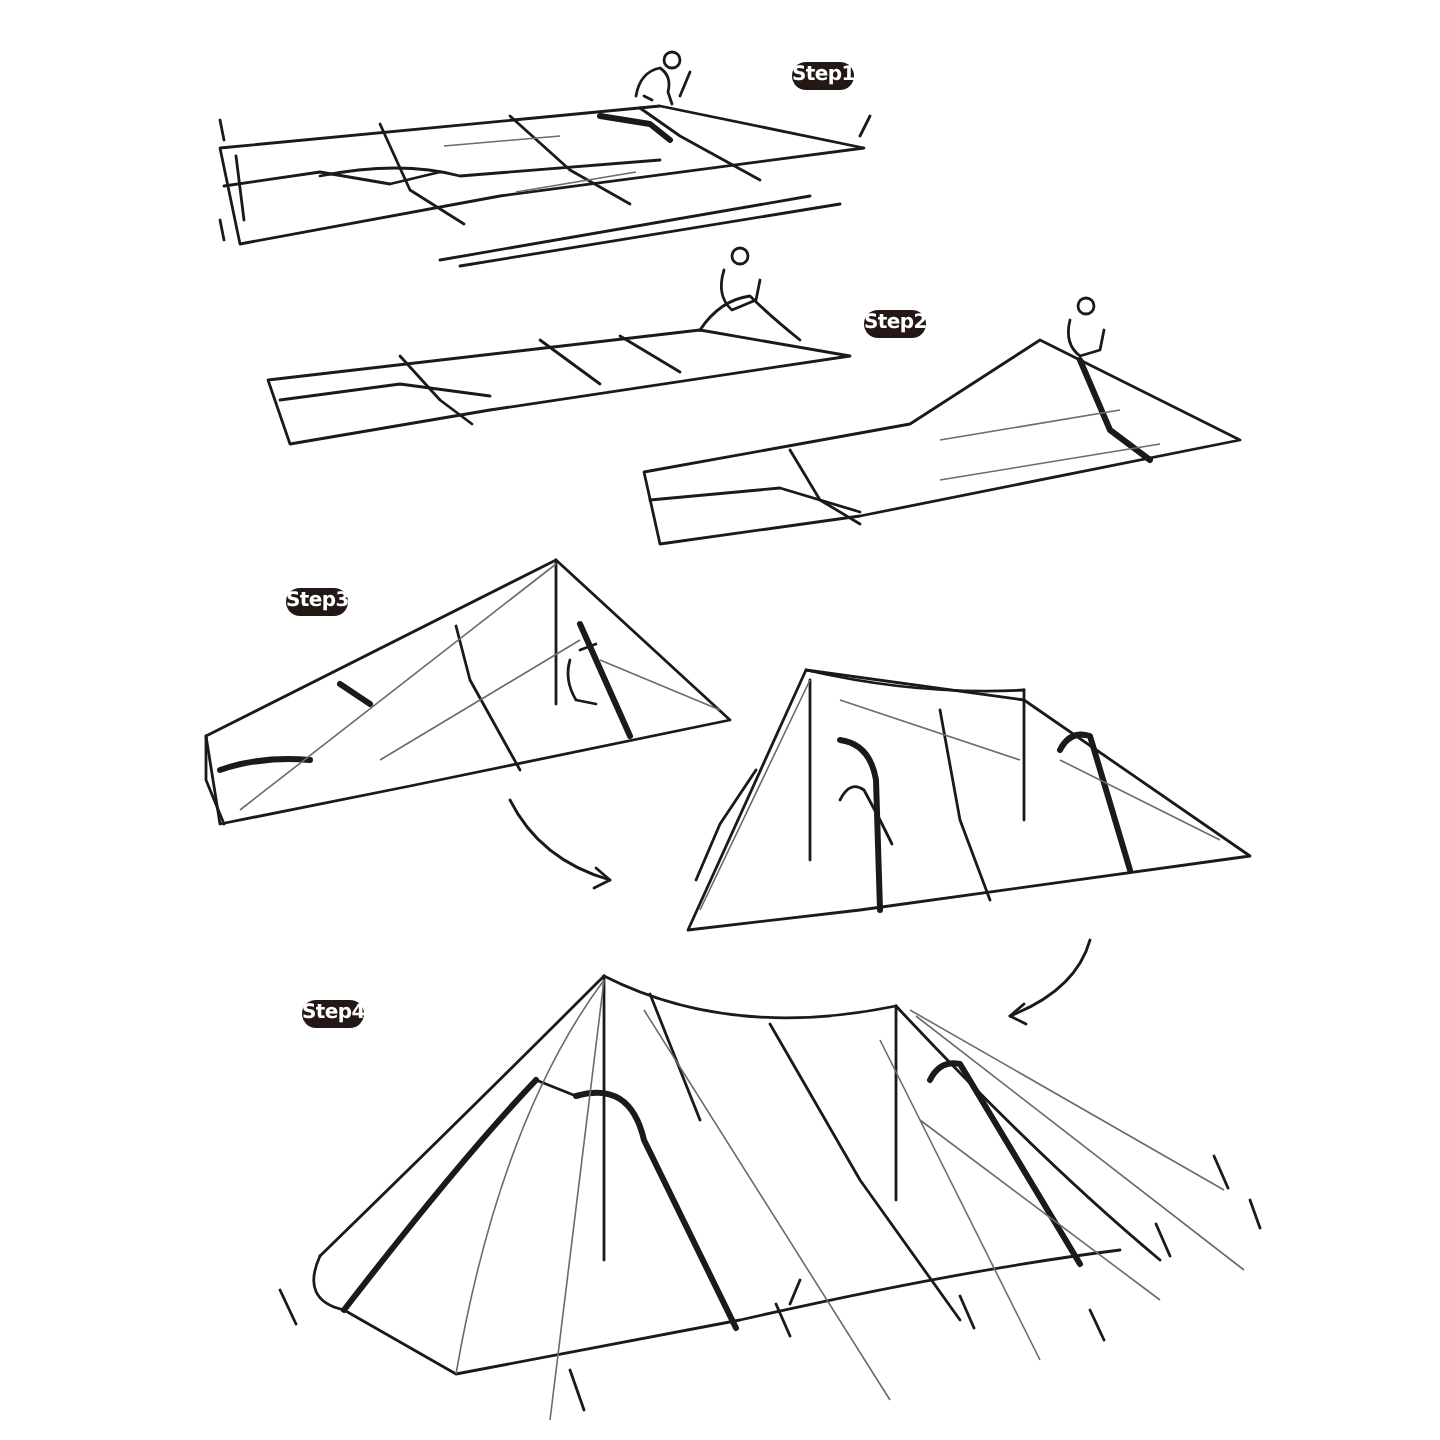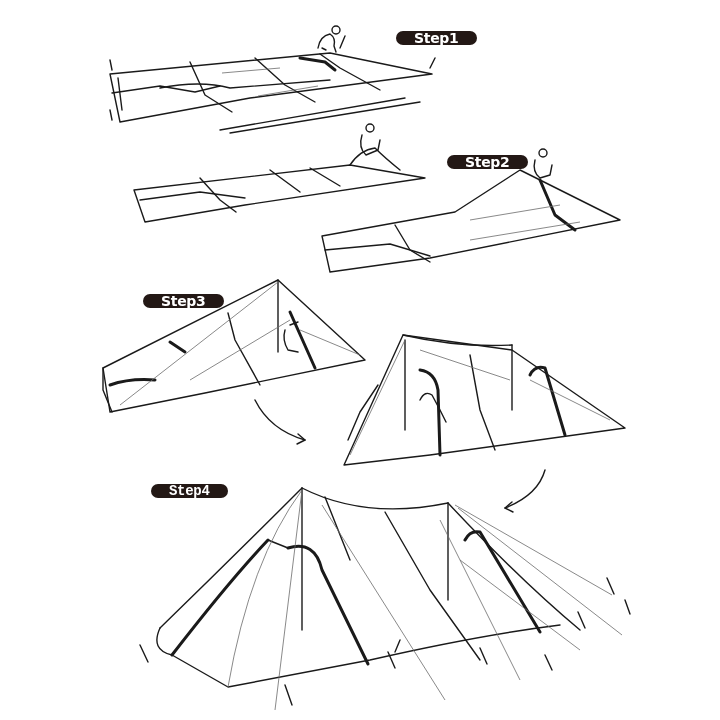--- a/index.html
+++ b/index.html
@@ -1,21 +1,21 @@
 <!DOCTYPE html>
 <html><head>
 <meta charset="utf-8">
 <style>
   html, body { margin: 0; padding: 0; background: #ffffff; }
   body { width: 720px; height: 720px; position: relative; overflow: hidden; font-family: "DejaVu Sans", sans-serif; }
   svg.art { position: absolute; left: 0; top: 0; width: 720px; height: 720px; }
   .badge {
     position: absolute; background: #231815; color: #ffffff;
-    font-family: "DejaVu Sans", sans-serif; font-weight: bold; font-size: 14px;
-    line-height: 14px; height: 14px; padding: 0 18px; border-radius: 8px;
+    font-family: "DejaVu Sans", sans-serif; font-weight: bold; font-size: 10px;
+    line-height: 14px; height: 14px; padding: 0 0; border-radius: 8px;
     letter-spacing: -0.3px;
   }
   .k { stroke: #1a1a1a; fill: none; stroke-linecap: round; stroke-linejoin: round; }
   .t { stroke-width: 1.4; }
   .th { stroke-width: 3; }
   .g { stroke: #6b6b6b; stroke-width: 0.8; fill: none; }
 </style>
 </head>
 <body>
 
@@ -103,15 +103,15 @@
     <path class="k t" d="M325 497 L350 560"></path>
     <path class="k t" d="M268 540 L288 548"></path>
     <path class="g" d="M302 490 L275 710 M322 505 L445 700 M455 505 L612 595 M458 508 L622 635"></path>
     <path class="g" d="M302 490 Q250 560 228 687 M440 520 L520 680 M460 560 L580 650"></path>
 
     <path class="k t" d="M140 645 L148 662 M285 685 L292 705 M388 652 L395 668 M480 648 L487 664 M545 655 L552 670 M578 612 L585 628 M607 578 L614 594 M625 600 L630 614 M400 640 L395 652"></path>
   </g>
 </svg>
 
 <div class="badge" style="left:396px; top:31px;">Step1</div>
-<div class="badge" style="left:447px; top:155px;">Step2</div>
+<div class="badge" style="left:432px; top:155px;">Step2</div>
 <div class="badge" style="left:143px; top:294px;">Step3</div>
-<div class="badge" style="left:151px; top:484px;font-family:Liberation Mono, monospace;">Step4</div>
+<div class="badge" style="left:151px; top:500px;">Step4</div>
 
 </body></html>

